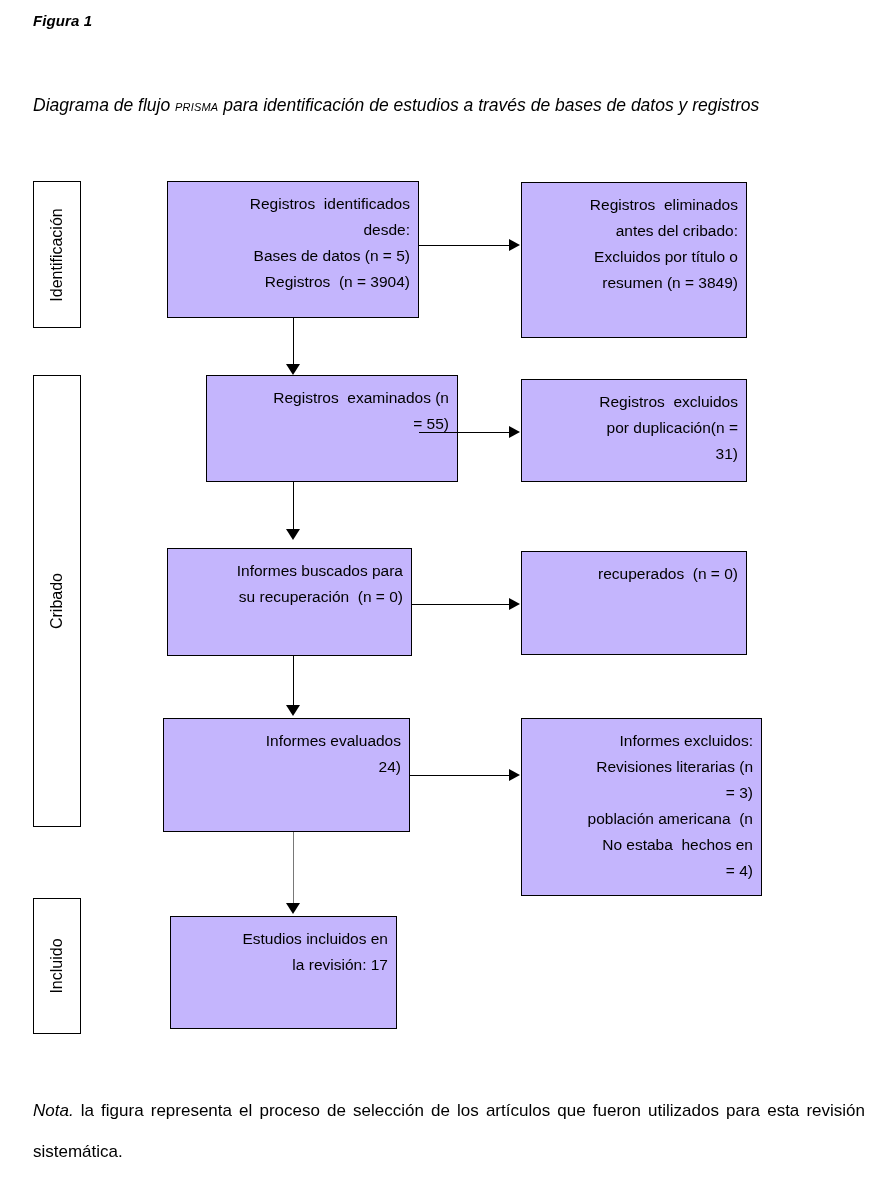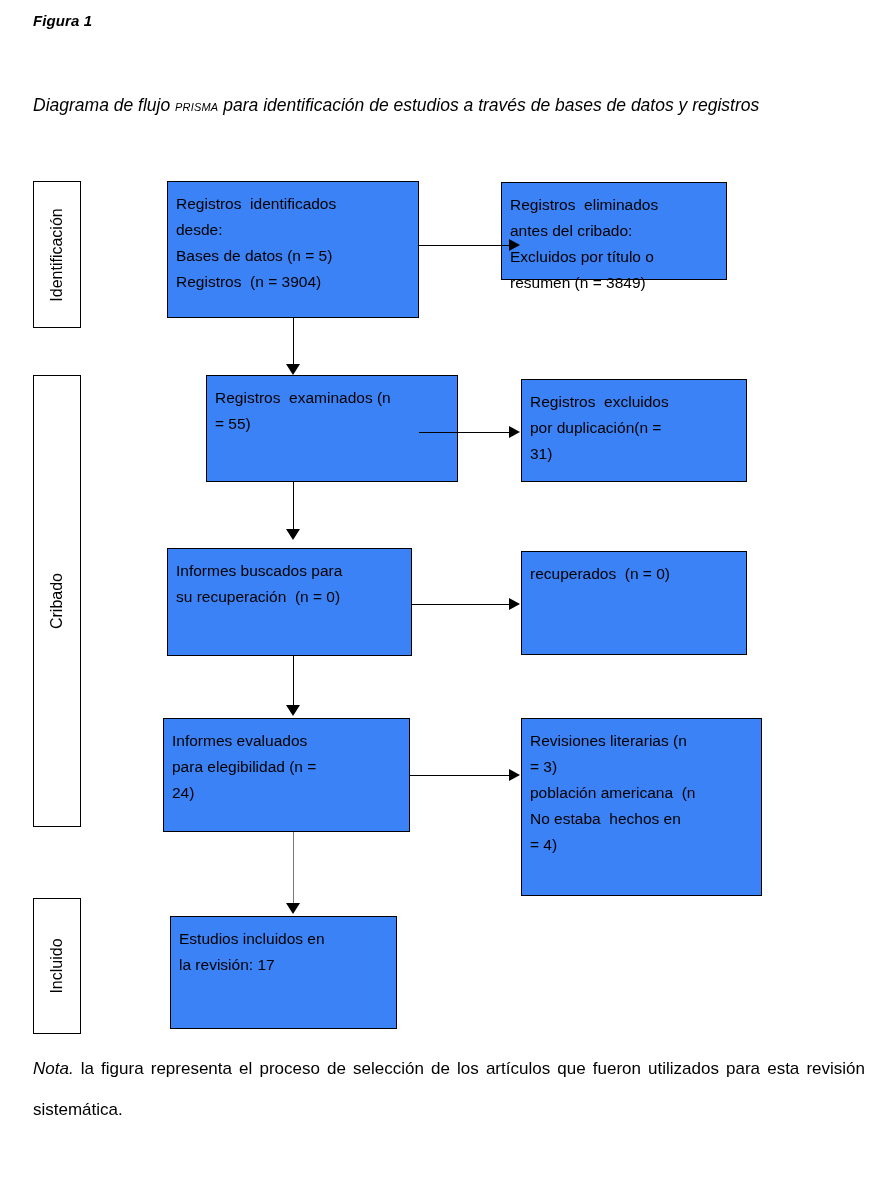--- a/index.html
+++ b/index.html
@@ -58,24 +58,24 @@
     transform: translate(-50%, -50%) rotate(-90deg);
     white-space: nowrap;
     font-size: 16px;
     line-height: 1;
   }
 
   
   .flow-box {
     position: absolute;
     border: 1.4px solid #000000;
-    background: #3b82f6;
+    background: #c4b5fd;
     box-sizing: border-box;
     padding: 9px 8px 0 8px;
-    text-align: left;
+    text-align: right;
     font-size: 15.5px;
     line-height: 26px;
   }
   .flow-box .line { display: block; white-space: pre; }
 
   
   .conn-v {
     position: absolute;
     width: 0;
     border-left: 1.6px solid #000000;
@@ -102,21 +102,21 @@
     height: 0;
     border-top: 6.5px solid transparent;
     border-bottom: 6.5px solid transparent;
     border-left: 11px solid #000000;
   }
 
   
   #figure-note {
     position: absolute;
     left: 33px;
-    top: 1048px;
+    top: 1090px;
     width: 832px;
     font-size: 17px;
     line-height: 41px;
     text-align: justify;
   }
   #figure-note .note-word { font-style: italic; }
 </style>
 </head>
 <body>
 
@@ -136,21 +136,21 @@
   <span class="phase-label">Incluido</span>
 </div>
 
 <div class="flow-box" style="left:167px; top:181px; width:252px; height:137px;">
   <span class="line">Registros  identificados</span>
   <span class="line">desde:</span>
   <span class="line">Bases de datos (n = 5)</span>
   <span class="line">Registros  (n = 3904)</span>
 </div>
 
-<div class="flow-box" style="left:501px; top:182px; width:226px; height:98px;">
+<div class="flow-box" style="left:521px; top:182px; width:226px; height:156px;">
   <span class="line">Registros  eliminados</span>
   <span class="line">antes del cribado:</span>
   <span class="line">Excluidos por título o</span>
   <span class="line">resumen (n = 3849)</span>
 </div>
 
 <div class="conn-h" style="left:419px; top:245px; width:91px;"></div>
 <div class="arrow-right" style="left:509px; top:238.5px;"></div>
 
 <div class="conn-v" style="left:293px; top:318px; height:47px;"></div>
@@ -183,25 +183,25 @@
 </div>
 
 <div class="conn-h" style="left:412px; top:604px; width:98px;"></div>
 <div class="arrow-right" style="left:509px; top:597.5px;"></div>
 
 <div class="conn-v" style="left:293px; top:656px; height:50px;"></div>
 <div class="arrow-down" style="left:286px; top:705px;"></div>
 
 <div class="flow-box" style="left:163px; top:718px; width:247px; height:114px;">
   <span class="line">Informes evaluados</span>
-  <span class="line">para elegibilidad (n =</span>
   <span class="line">24)</span>
 </div>
 
 <div class="flow-box" style="left:521px; top:718px; width:241px; height:178px;">
+  <span class="line">Informes excluidos:</span>
   <span class="line">Revisiones literarias (n</span>
   <span class="line">= 3)</span>
   <span class="line">población americana  (n</span>
   <span class="line">No estaba  hechos en</span>
   <span class="line">= 4)</span>
 </div>
 
 <div class="conn-h" style="left:410px; top:775px; width:100px;"></div>
 <div class="arrow-right" style="left:509px; top:768.5px;"></div>
 

